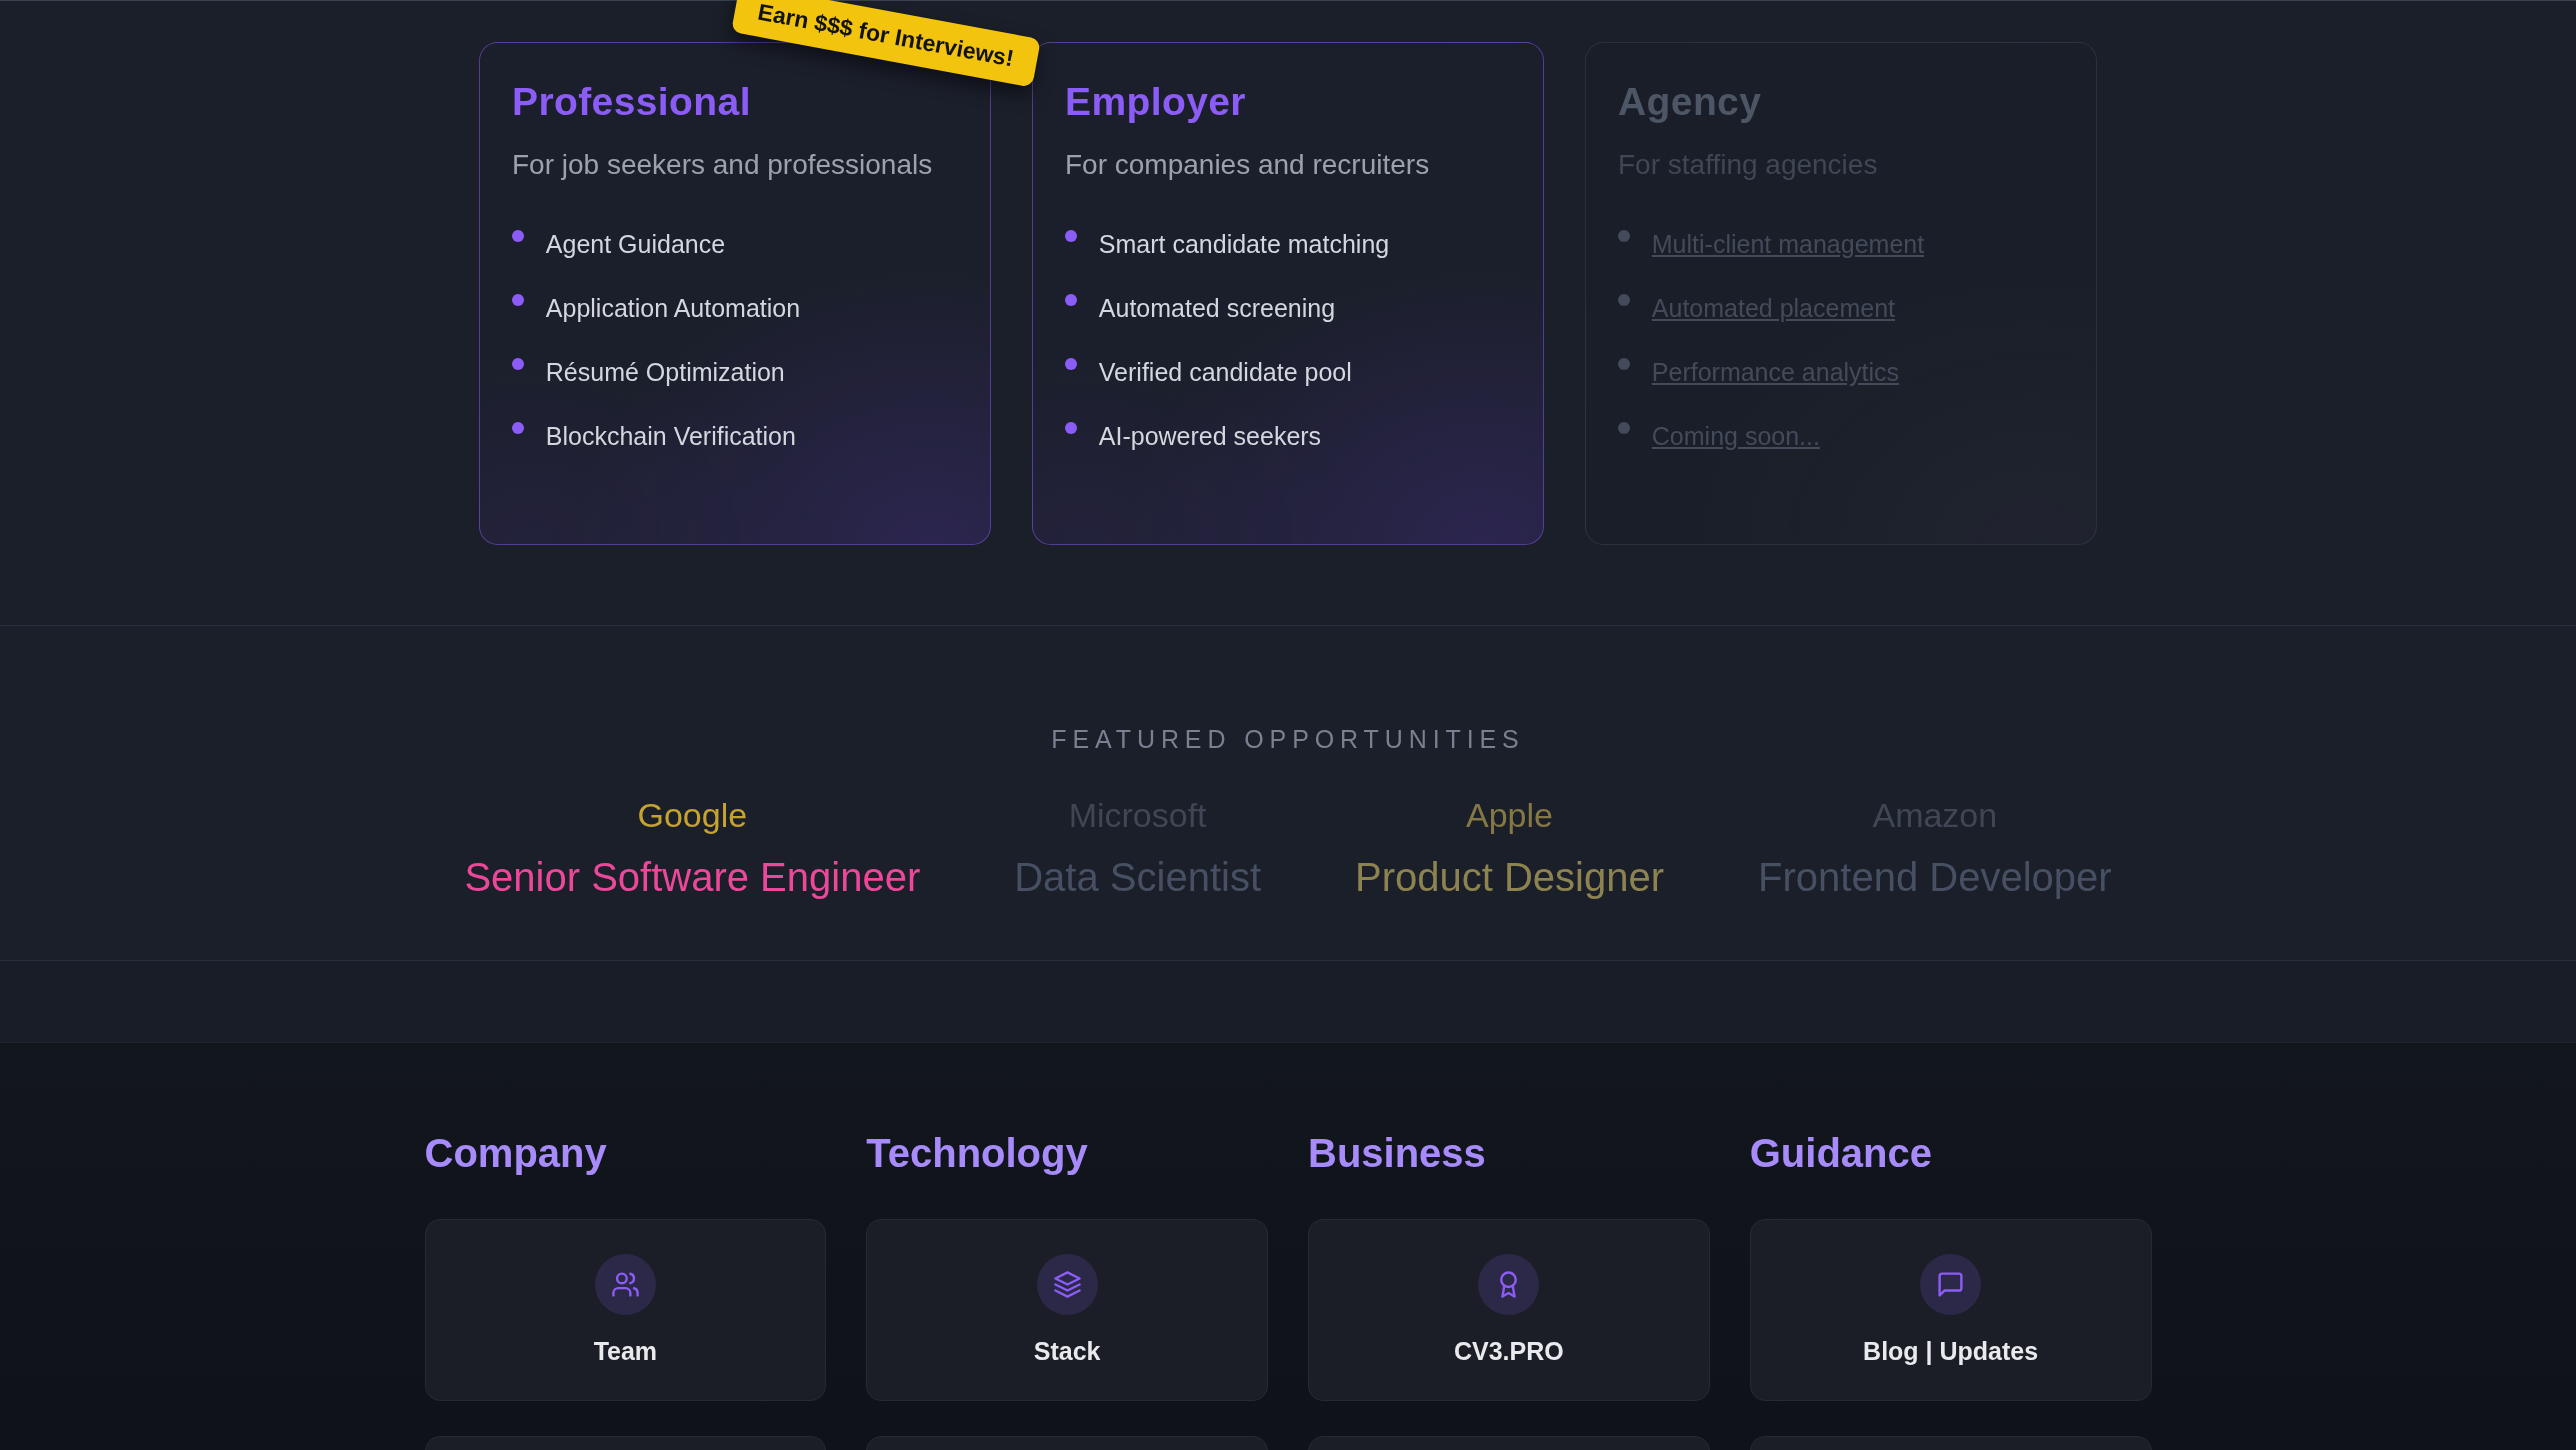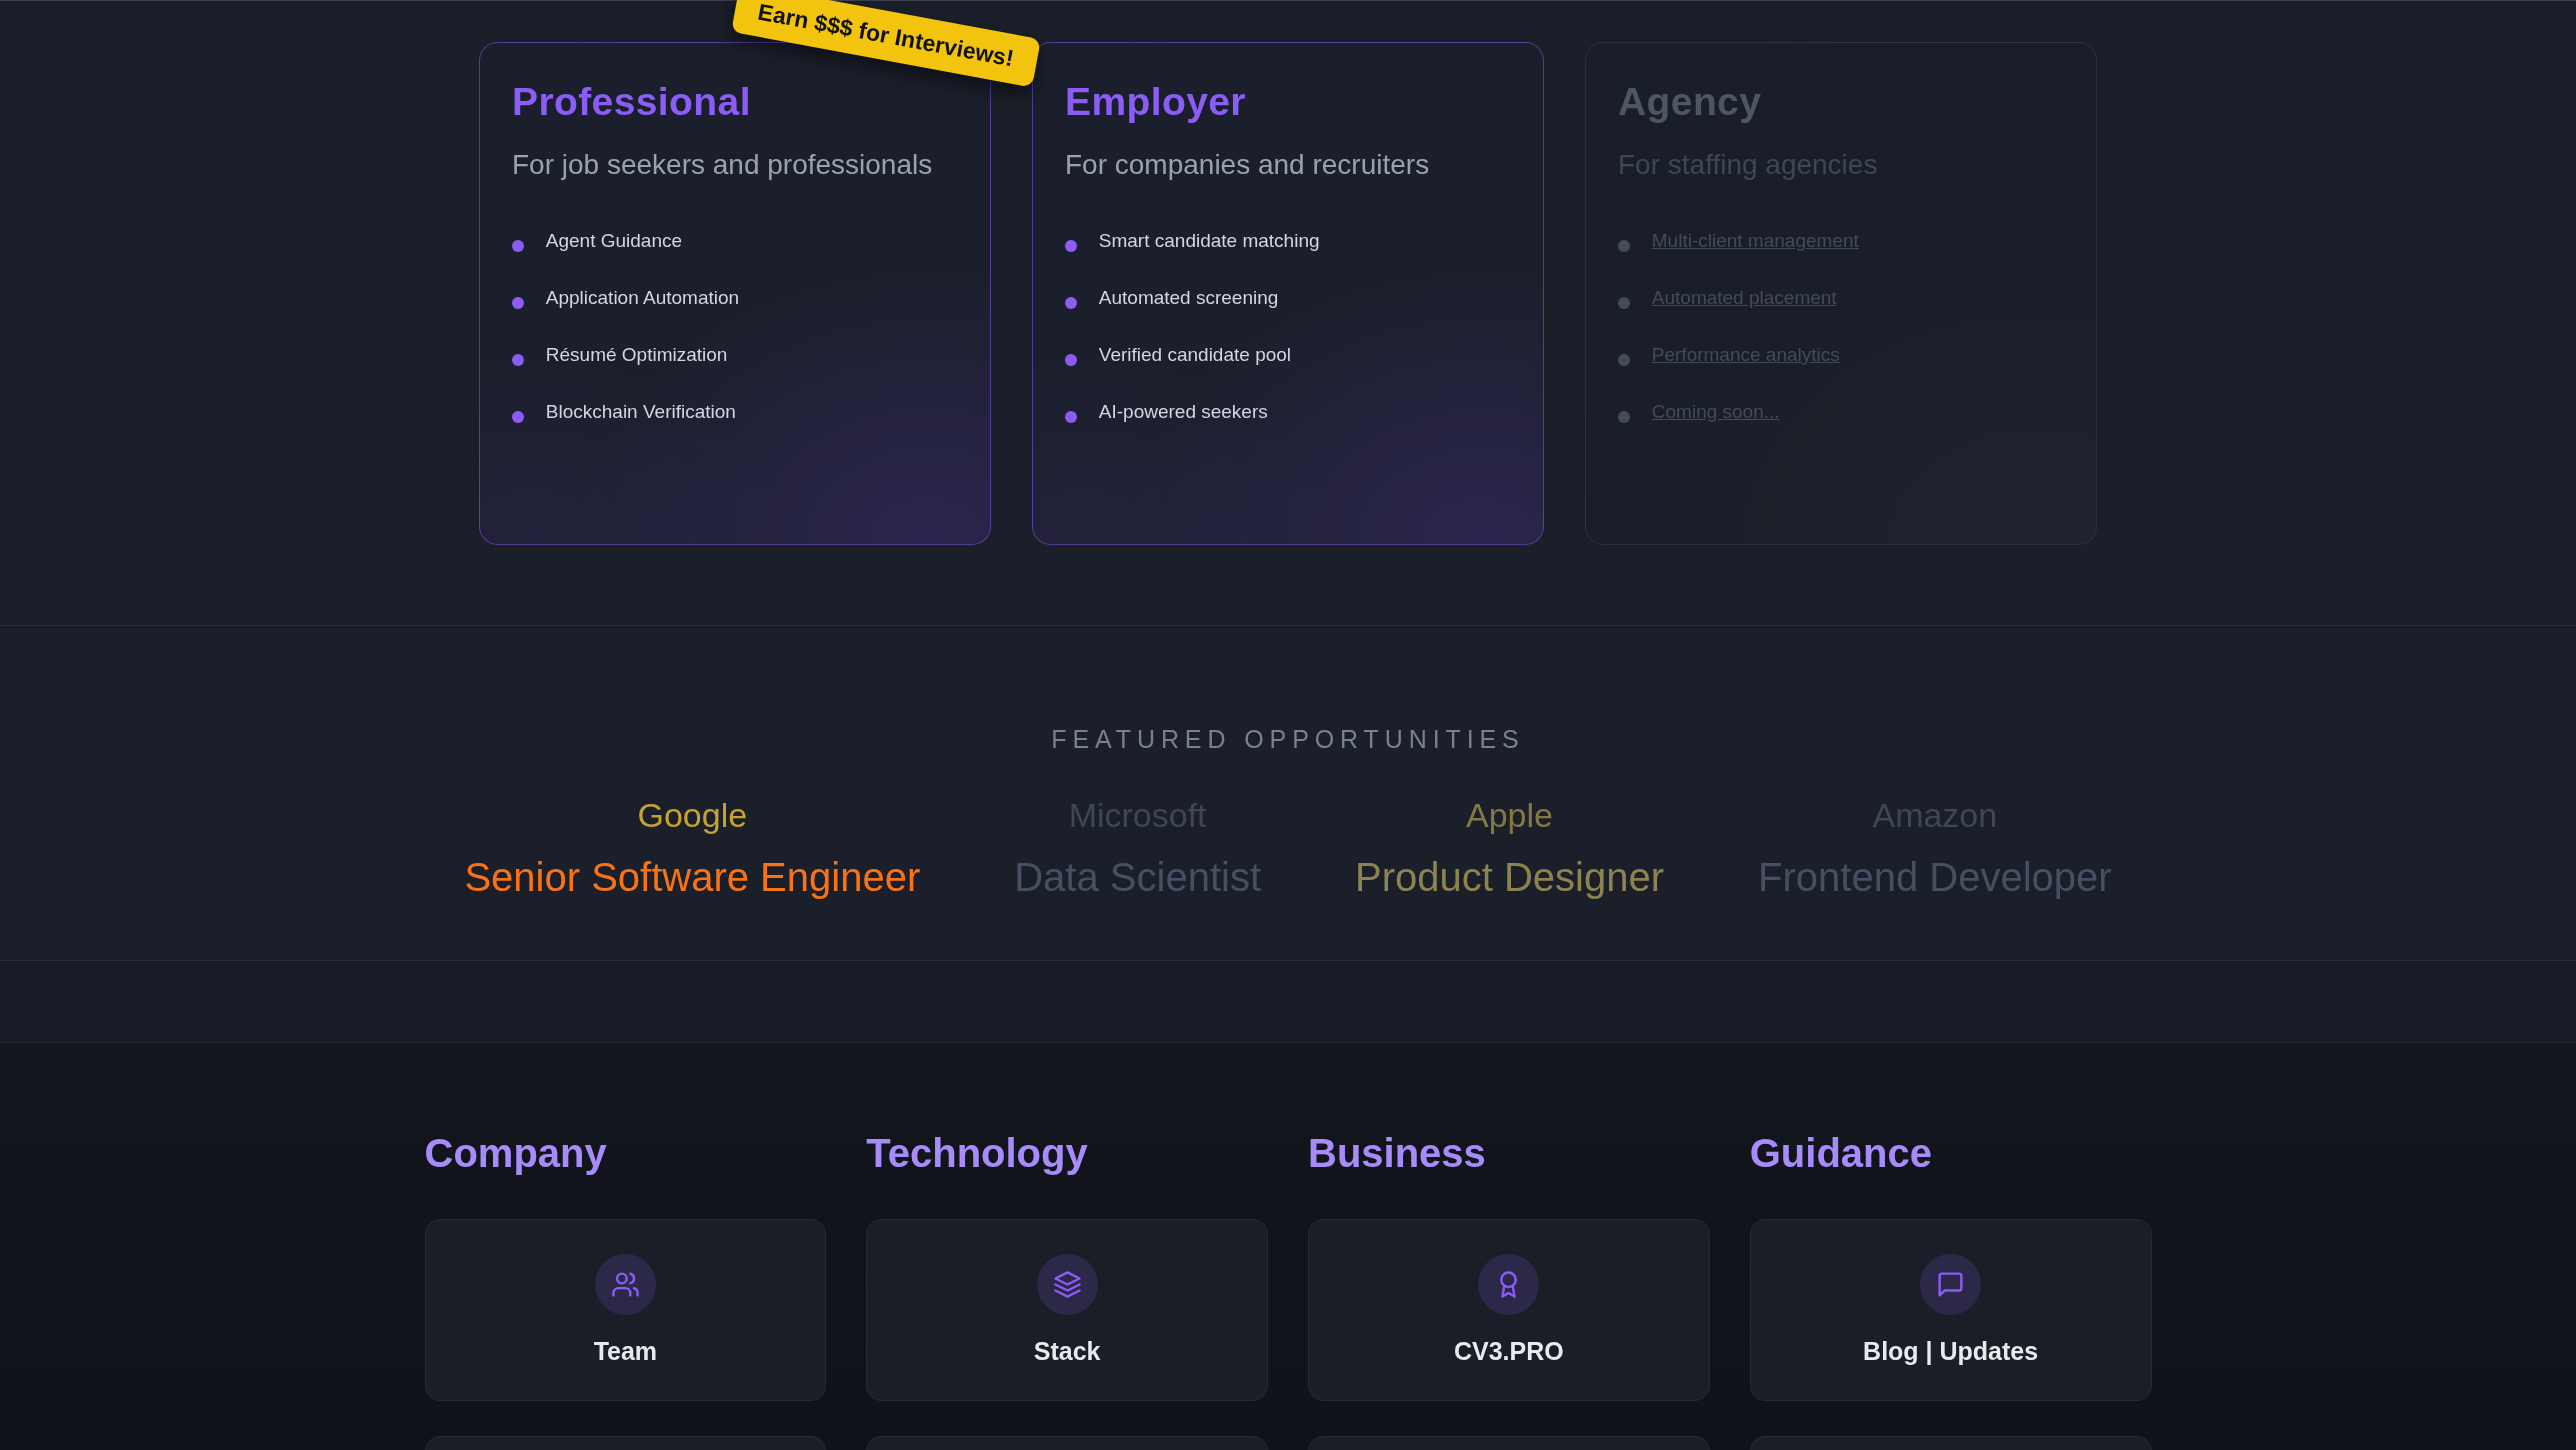--- a/index.html
+++ b/index.html
@@ -12,21 +12,21 @@
   .plan-card {
     position:relative; width:512px; height:503px; border-radius:18.5px;
     padding:37px 32px; border:1.7px solid rgba(139,92,246,.5);
     background: radial-gradient(120% 95% at 88% 100%, rgba(104,60,210,.22), rgba(0,0,0,0) 58%),
                 radial-gradient(90% 70% at 10% 100%, rgba(104,60,210,.10), rgba(0,0,0,0) 55%),
                 #1b1f2b;
   }
   .plan-card .plan-title { font-size:39px; font-weight:bold; color:#8b5cf6; letter-spacing:0.4px; }
   .plan-card .plan-subtitle { margin-top:25px; font-size:28px; color:#9aa2ad; }
   .plan-card ul { list-style:none; margin-top:49px; }
-  .plan-card li { display:flex; align-items:flex-end; margin-bottom:35px; font-size:19px; color:#d3d7de; }
+  .plan-card li { display:flex; align-items:flex-start; margin-bottom:35px; font-size:25px; color:#d3d7de; }
   .plan-card .dot { width:11.8px; height:11.8px; border-radius:50%; background:#8b5cf6; margin-right:22px; flex:0 0 auto; }
 
   .plan-card.disabled {
     border:1.7px solid rgba(148,163,184,.14);
     background: radial-gradient(120% 95% at 88% 100%, rgba(120,130,160,.06), rgba(0,0,0,0) 58%), #1a1e28;
   }
   .plan-card.disabled .plan-title { color:#4d5665; }
   .plan-card.disabled .plan-subtitle { color:#3f4754; }
   .plan-card.disabled li { color:#434b5a;text-decoration:underline; }
   .plan-card.disabled .dot { background:#434b5a; }
@@ -39,21 +39,21 @@
   }
 
   
   .featured { height:335px; border-bottom:0.8px solid #272e3b; text-align:center; }
   .featured-heading { padding-top:99px; font-size:25px; font-weight:normal; letter-spacing:5.9px; color:#79808f; }
   .jobs-row { margin-top:42px; display:flex; justify-content:center; align-items:flex-start; gap:94px; }
   .job { display:flex; flex-direction:column; align-items:center; gap:20px; cursor:pointer; }
   .job .company { font-size:34px; }
   .job .jtitle { font-size:40px; }
   .job.e-high .company { color:#c6a231; }
-  .job.e-high .jtitle  { color:#f97316; }
+  .job.e-high .jtitle  { color:#ec4899; }
   .job.e-med  .company { color:#847844; }
   .job.e-med  .jtitle  { color:#8d8350; }
   .job.e-low  .company { color:#3f4654; }
   .job.e-low  .jtitle  { color:#475063; }
 
   
   .band { height:82px; background:#191d27; border-bottom:0.8px solid #20242c; }
 
   
   footer { height:407px; background:linear-gradient(#12161d, #0f1218); padding-top:88px; }

